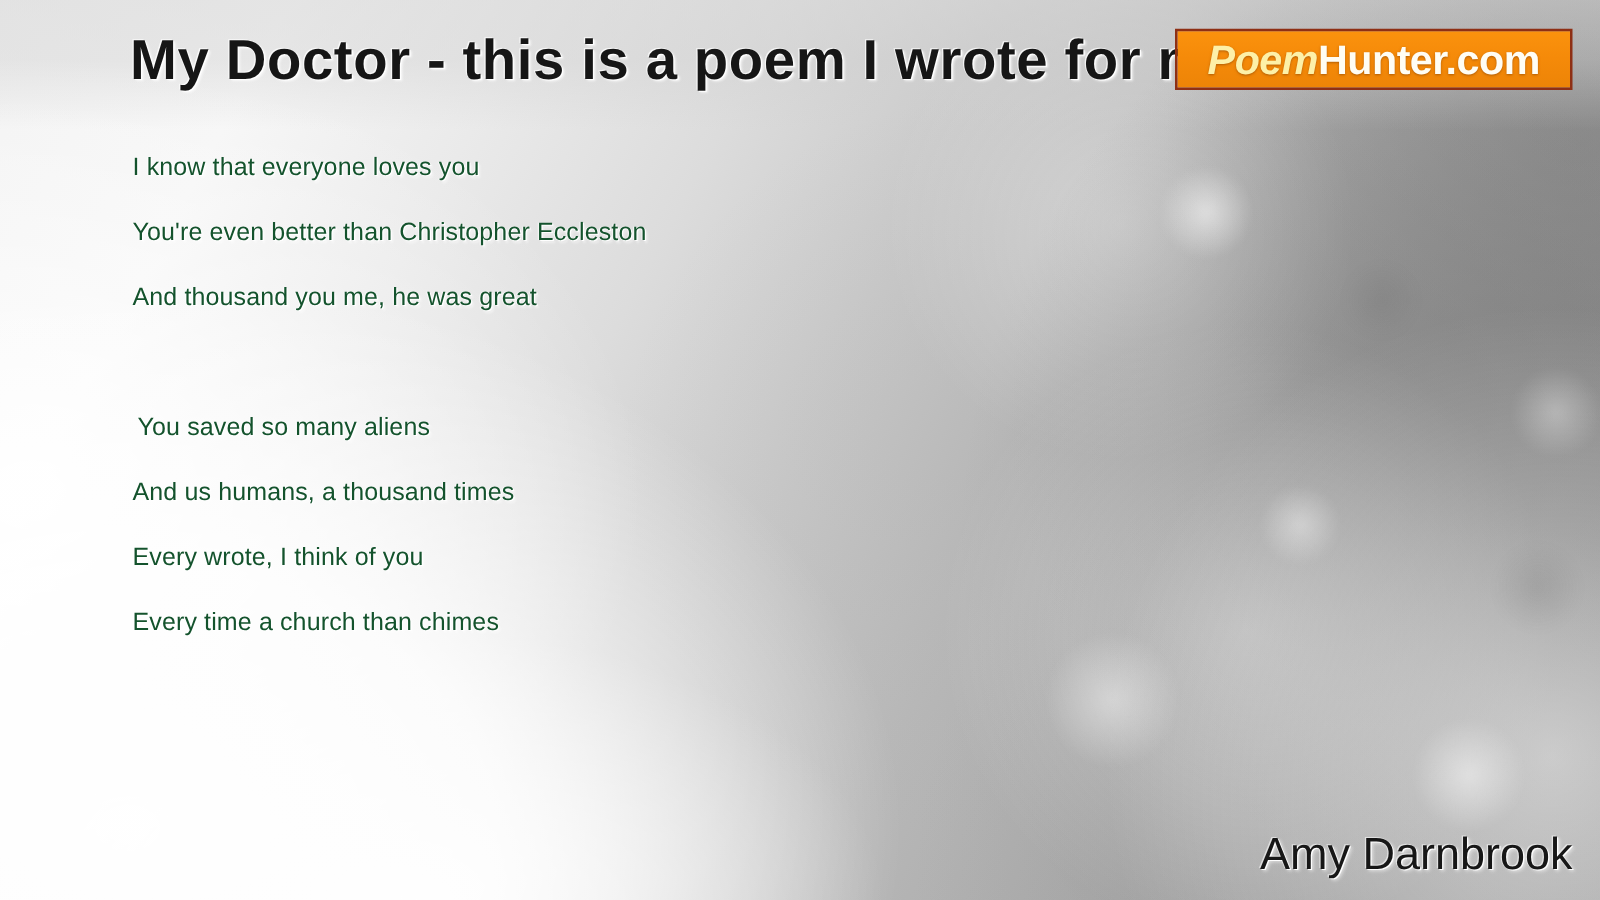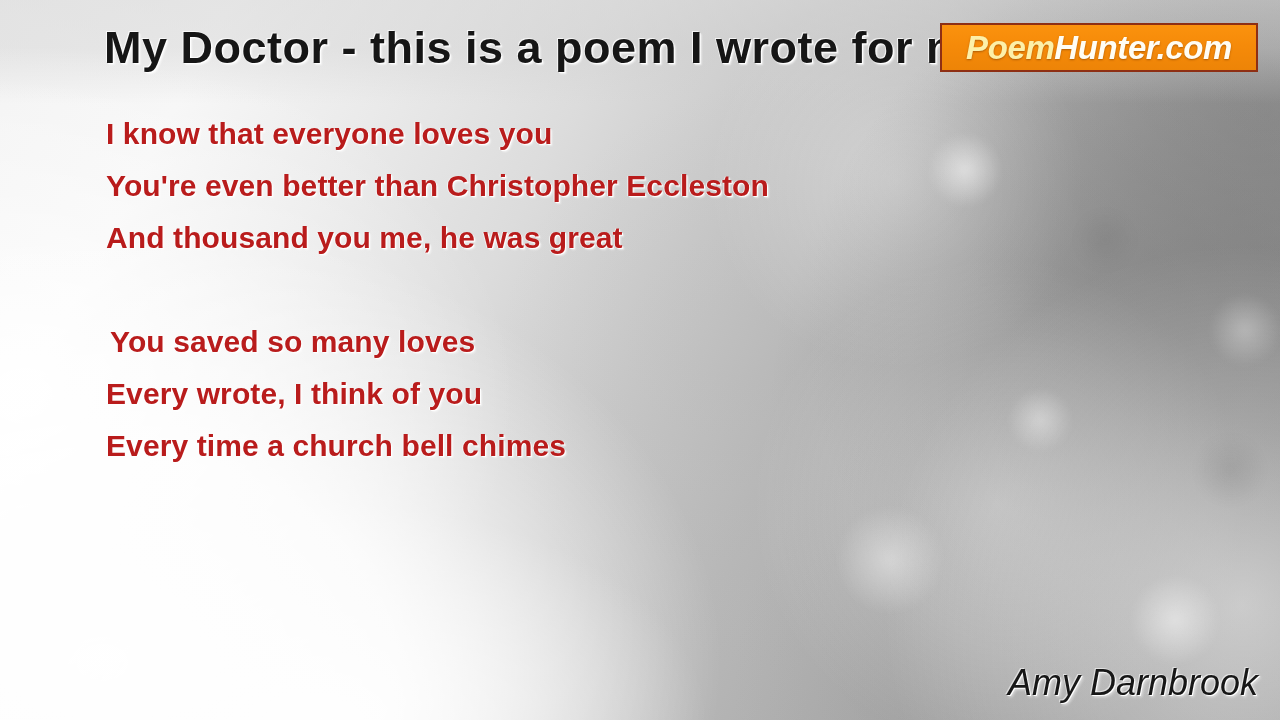--- a/index.html
+++ b/index.html
@@ -117,54 +117,52 @@
     line-height: 1;
   }
   .badge-poem {
     color: #fdf0a8;
     text-shadow: 0 1px 2px rgba(120,55,0,0.55);
     font-style: italic;
   }
   .badge-hunter {
     color: #fffdf4;
     text-shadow: 0 1px 2px rgba(120,55,0,0.55);
-    font-style: italic;
   }
 
   
   #poem {
     position: absolute;
     left: 106px;
     top: 108px;
     width: 800px;
   }
   .stanza { margin: 0; }
   .stanza-gap { height: 52px; }
   .poem-line {
-    font-size: 30px;
-    font-weight: bold;
-    color: #b91c1c;
+    font-size: 20px;
+    font-weight: normal;
+    color: #14532d;
     line-height: 52px;
     height: 52px;
     white-space: nowrap;
     letter-spacing: 0.1px;
     text-shadow:
        1px 1px 0 rgba(255,255,255,0.95),
       -1px 0   0 rgba(255,255,255,0.60),
        2px 2px 2px rgba(255,255,255,0.55);
   }
   .poem-line.indented { padding-left: 4px; }
 
   
   #author {
     position: absolute;
     right: 22px;
     bottom: 16px;
     font-size: 36px;
-    font-style: italic;
     color: #171717;
     white-space: nowrap;
     text-shadow:
        1px 1px 0 rgba(255,255,255,0.95),
       -1px -1px 0 rgba(255,255,255,0.55),
        2px 2px 3px rgba(255,255,255,0.60);
   }
 </style>
 </head>
 <body>
@@ -186,22 +184,23 @@
 
     <div class="stanza">
       <div class="poem-line">I know that everyone loves you</div>
       <div class="poem-line">You're even better than Christopher Eccleston</div>
       <div class="poem-line">And thousand you me, he was great</div>
     </div>
 
     <div class="stanza-gap"></div>
 
     <div class="stanza">
-      <div class="poem-line indented">You saved so many loves</div>
+      <div class="poem-line indented">You saved so many aliens</div>
+      <div class="poem-line">And us humans, a thousand times</div>
       <div class="poem-line">Every wrote, I think of you</div>
-      <div class="poem-line">Every time a church bell chimes</div>
+      <div class="poem-line">Every time a church than chimes</div>
     </div>
 
   </div>
 
   <div id="author">Amy Darnbrook</div>
 
 </div>
 
 </body></html>

